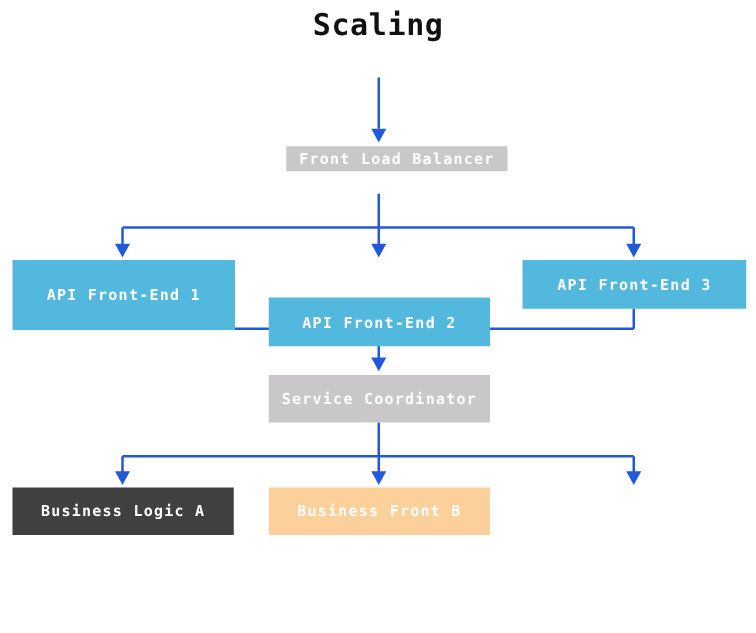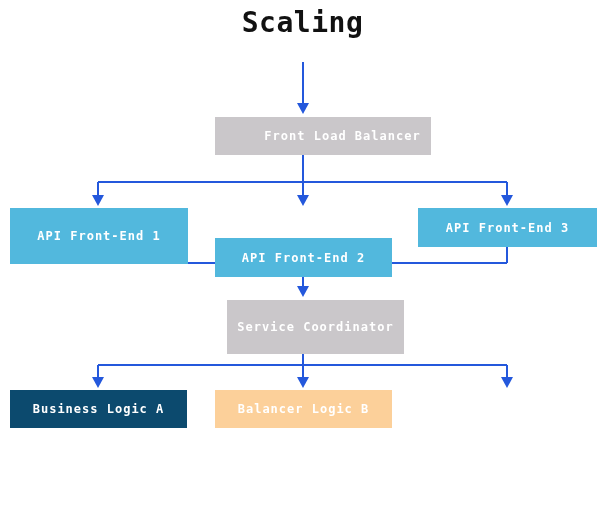--- a/index.html
+++ b/index.html
@@ -10,45 +10,45 @@
     background: #ffffff;
     font-family: "DejaVu Sans Mono", "Liberation Mono", monospace;
     overflow: hidden;
   }
   #diagram-title {
     position: absolute;
     top: 6px;
     left: 0;
     width: 605px;
     text-align: center;
-    font-size: 28px;
+    font-size: 24px;
     font-weight: bold;
     letter-spacing: 0.5px;
   }
   #connector-layer {
     position: absolute;
     top: 0;
     left: 0;
     pointer-events: none;
   }
   .node {
     position: absolute;
     display: flex;
     align-items: center;
     justify-content: center;
     font-size: 12px;
     font-weight: bold;
     letter-spacing: 1px;
     white-space: nowrap;
   }
-  .node-flb  { left: 215px; top: 117px; width: 177px; height: 38px; padding-left: 39px; }
+  .node-flb  { left: 229px; top: 117px; width: 177px; height: 20px; }
   .node-api1 { left:  10px; top: 208px; width: 178px; height: 56px; }
   .node-api2 { left: 215px; top: 208px; width: 177px; height: 39px; }
   .node-api3 { left: 418px; top: 208px; width: 179px; height: 39px; }
-  .node-svc  { left: 215px; top: 300px; width: 177px; height: 54px; margin-left: 12px; }
+  .node-svc  { left: 215px; top: 300px; width: 177px; height: 38px; }
   .node-bla  { left:  10px; top: 390px; width: 177px; height: 38px; }
   .node-blb  { left: 215px; top: 390px; width: 177px; height: 38px; }
   .node-blc  { left: 417px; top: 390px; width: 178px; height: 38px; }
   .node-data { left:  93px; top: 454px; width: 420px; height: 39px; }
 </style>
 </head>
 <body>
 
 <div id="canvas">
 
@@ -76,19 +76,19 @@
   <div class="node node-flb" style="background-color: rgb(202, 199, 202); color: rgb(255, 255, 255);">Front Load Balancer</div>
 
   <div class="node node-api1" style="background-color: rgb(82, 184, 221); color: rgb(255, 255, 255);">API Front-End 1</div>
 
   <div class="node node-api2" style="background-color: rgb(82, 184, 221); color: rgb(255, 255, 255); margin-top: 30px;">API Front-End 2</div>
 
   <div class="node node-api3" style="background-color: rgb(82, 184, 221); color: rgb(255, 255, 255);">API Front-End 3</div>
 
   <div class="node node-svc" style="background-color: rgb(202, 199, 202); color: rgb(255, 255, 255);">Service Coordinator</div>
 
-  <div class="node node-bla" style="background-color: #0c4a6e; color: rgb(255, 255, 255);">Business Logic A</div>
+  <div class="node node-bla" style="background-color: #404040; color: rgb(255, 255, 255);">Business Logic A</div>
 
-  <div class="node node-blb" style="background-color: rgb(252, 208, 154); color: rgb(255, 255, 255);">Balancer Logic B</div>
+  <div class="node node-blb" style="background-color: rgb(252, 208, 154); color: rgb(255, 255, 255);">Business Front B</div>
 
 
 
 </div>
 
 </body></html>

